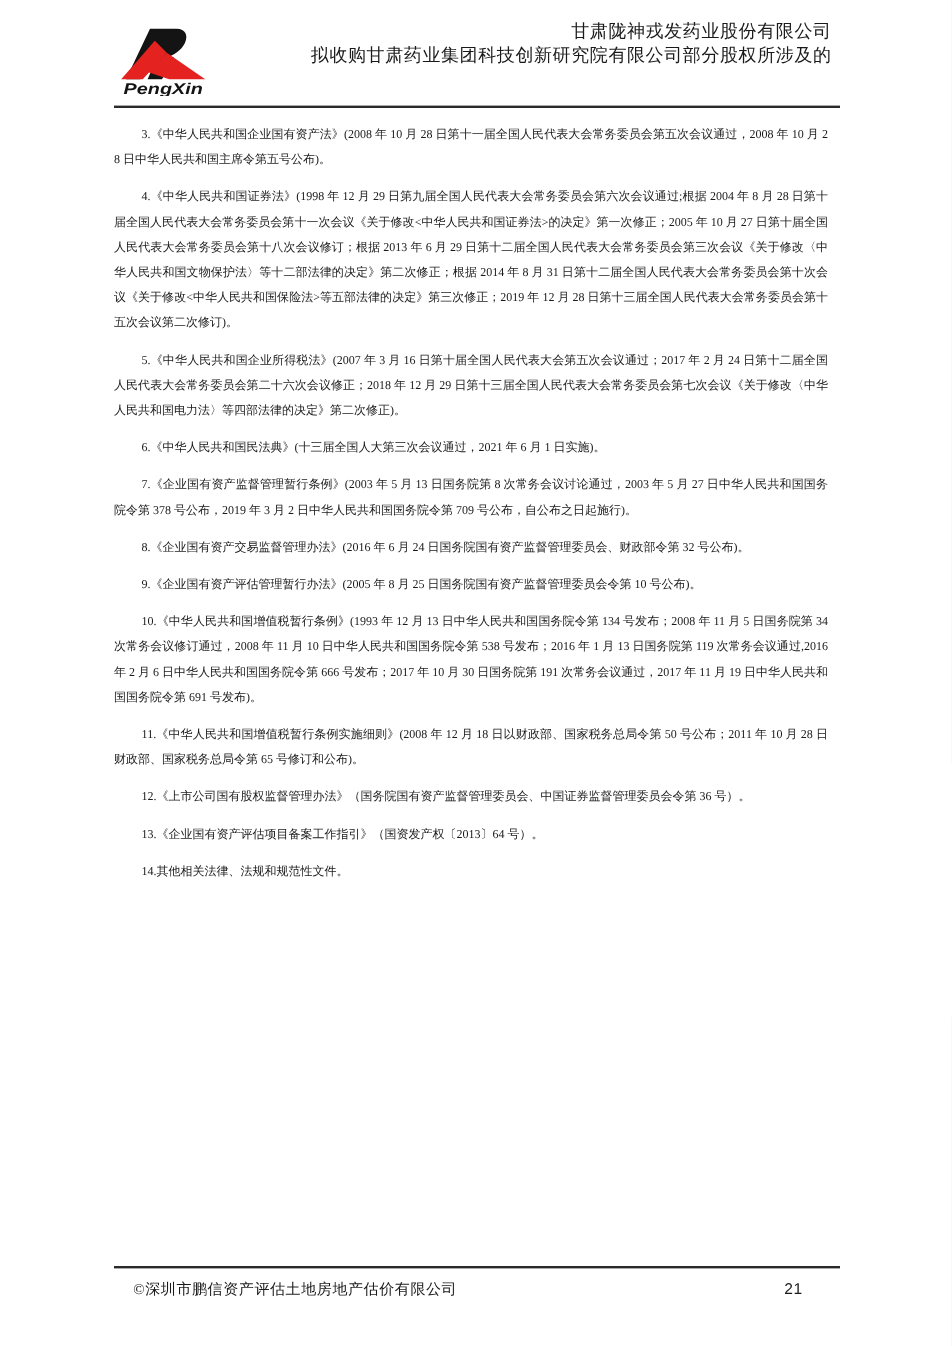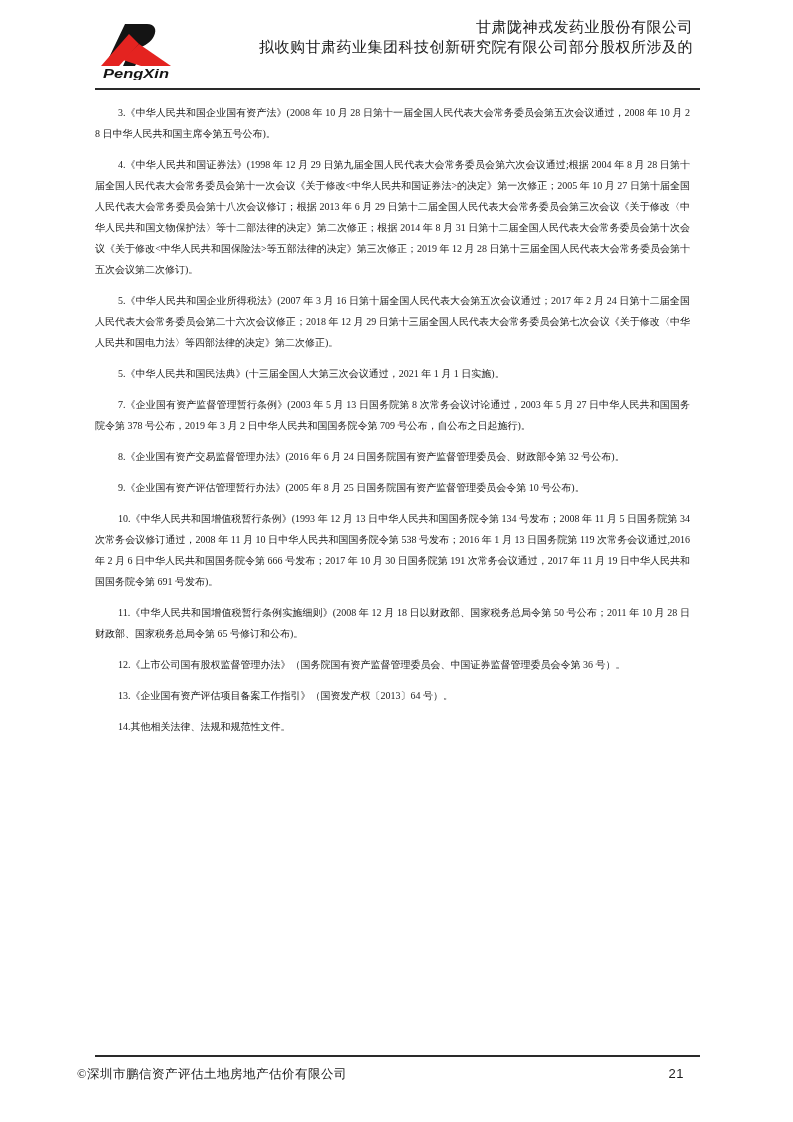--- a/index.html
+++ b/index.html
@@ -32,25 +32,25 @@
   .body-text p.para {
     margin:0 0 10px 0; text-indent:2.3em;
     word-break:break-all;
   }
   
   .footer-rule {
     position:absolute; top:1055px; left:95px; right:93px;
     border-top:2px solid #2a2a2a;
   }
   .footer {
-    position:absolute; top:1066px; left:77px; right:93px;
+    position:absolute; top:1066px; left:111px; right:93px;
     display:flex; justify-content:space-between; align-items:baseline;
     font-size:12.5px; letter-spacing:0.5px;
   }
-  .page-number { font-size:13px; margin-right:16px; font-family:"Liberation Sans",sans-serif; }
+  .page-number { font-size:13px; margin-right:31px; font-family:"Liberation Sans",sans-serif; }
 </style>
 </head>
 <body>
 
 <div class="page">
 
   <div class="header">
     <div class="logo-box">
       <svg width="80" height="58" viewBox="0 0 80 58" aria-hidden="true">
 
@@ -66,21 +66,21 @@
       <div>甘肃陇神戎发药业股份有限公司</div>
       <div>拟收购甘肃药业集团科技创新研究院有限公司部分股权所涉及的</div>
     </div>
   </div>
   <div class="header-rule"></div>
 
   <div class="body-text">
       <p class="para">3.《中华人民共和国企业国有资产法》(2008 年 10 月 28 日第十一届全国人民代表大会常务委员会第五次会议通过，2008 年 10 月 28 日中华人民共和国主席令第五号公布)。</p>
       <p class="para">4.《中华人民共和国证券法》(1998 年 12 月 29 日第九届全国人民代表大会常务委员会第六次会议通过;根据 2004 年 8 月 28 日第十届全国人民代表大会常务委员会第十一次会议《关于修改&lt;中华人民共和国证券法&gt;的决定》第一次修正；2005 年 10 月 27 日第十届全国人民代表大会常务委员会第十八次会议修订；根据 2013 年 6 月 29 日第十二届全国人民代表大会常务委员会第三次会议《关于修改〈中华人民共和国文物保护法〉等十二部法律的决定》第二次修正；根据 2014 年 8 月 31 日第十二届全国人民代表大会常务委员会第十次会议《关于修改&lt;中华人民共和国保险法&gt;等五部法律的决定》第三次修正；2019 年 12 月 28 日第十三届全国人民代表大会常务委员会第十五次会议第二次修订)。</p>
       <p class="para">5.《中华人民共和国企业所得税法》(2007 年 3 月 16 日第十届全国人民代表大会第五次会议通过；2017 年 2 月 24 日第十二届全国人民代表大会常务委员会第二十六次会议修正；2018 年 12 月 29 日第十三届全国人民代表大会常务委员会第七次会议《关于修改〈中华人民共和国电力法〉等四部法律的决定》第二次修正)。</p>
-      <p class="para">5.《中华人民共和国民法典》(十三届全国人大第三次会议通过，2021 年 1 月 1 日实施)。</p>
+      <p class="para">6.《中华人民共和国民法典》(十三届全国人大第三次会议通过，2021 年 6 月 1 日实施)。</p>
       <p class="para">7.《企业国有资产监督管理暂行条例》(2003 年 5 月 13 日国务院第 8 次常务会议讨论通过，2003 年 5 月 27 日中华人民共和国国务院令第 378 号公布，2019 年 3 月 2 日中华人民共和国国务院令第 709 号公布，自公布之日起施行)。</p>
       <p class="para">8.《企业国有资产交易监督管理办法》(2016 年 6 月 24 日国务院国有资产监督管理委员会、财政部令第 32 号公布)。</p>
       <p class="para">9.《企业国有资产评估管理暂行办法》(2005 年 8 月 25 日国务院国有资产监督管理委员会令第 10 号公布)。</p>
       <p class="para">10.《中华人民共和国增值税暂行条例》(1993 年 12 月 13 日中华人民共和国国务院令第 134 号发布；2008 年 11 月 5 日国务院第 34 次常务会议修订通过，2008 年 11 月 10 日中华人民共和国国务院令第 538 号发布；2016 年 1 月 13 日国务院第 119 次常务会议通过,2016 年 2 月 6 日中华人民共和国国务院令第 666 号发布；2017 年 10 月 30 日国务院第 191 次常务会议通过，2017 年 11 月 19 日中华人民共和国国务院令第 691 号发布)。</p>
       <p class="para">11.《中华人民共和国增值税暂行条例实施细则》(2008 年 12 月 18 日以财政部、国家税务总局令第 50 号公布；2011 年 10 月 28 日财政部、国家税务总局令第 65 号修订和公布)。</p>
       <p class="para">12.《上市公司国有股权监督管理办法》（国务院国有资产监督管理委员会、中国证券监督管理委员会令第 36 号）。</p>
       <p class="para">13.《企业国有资产评估项目备案工作指引》（国资发产权〔2013〕64 号）。</p>
       <p class="para">14.其他相关法律、法规和规范性文件。</p>
     </div>
 

